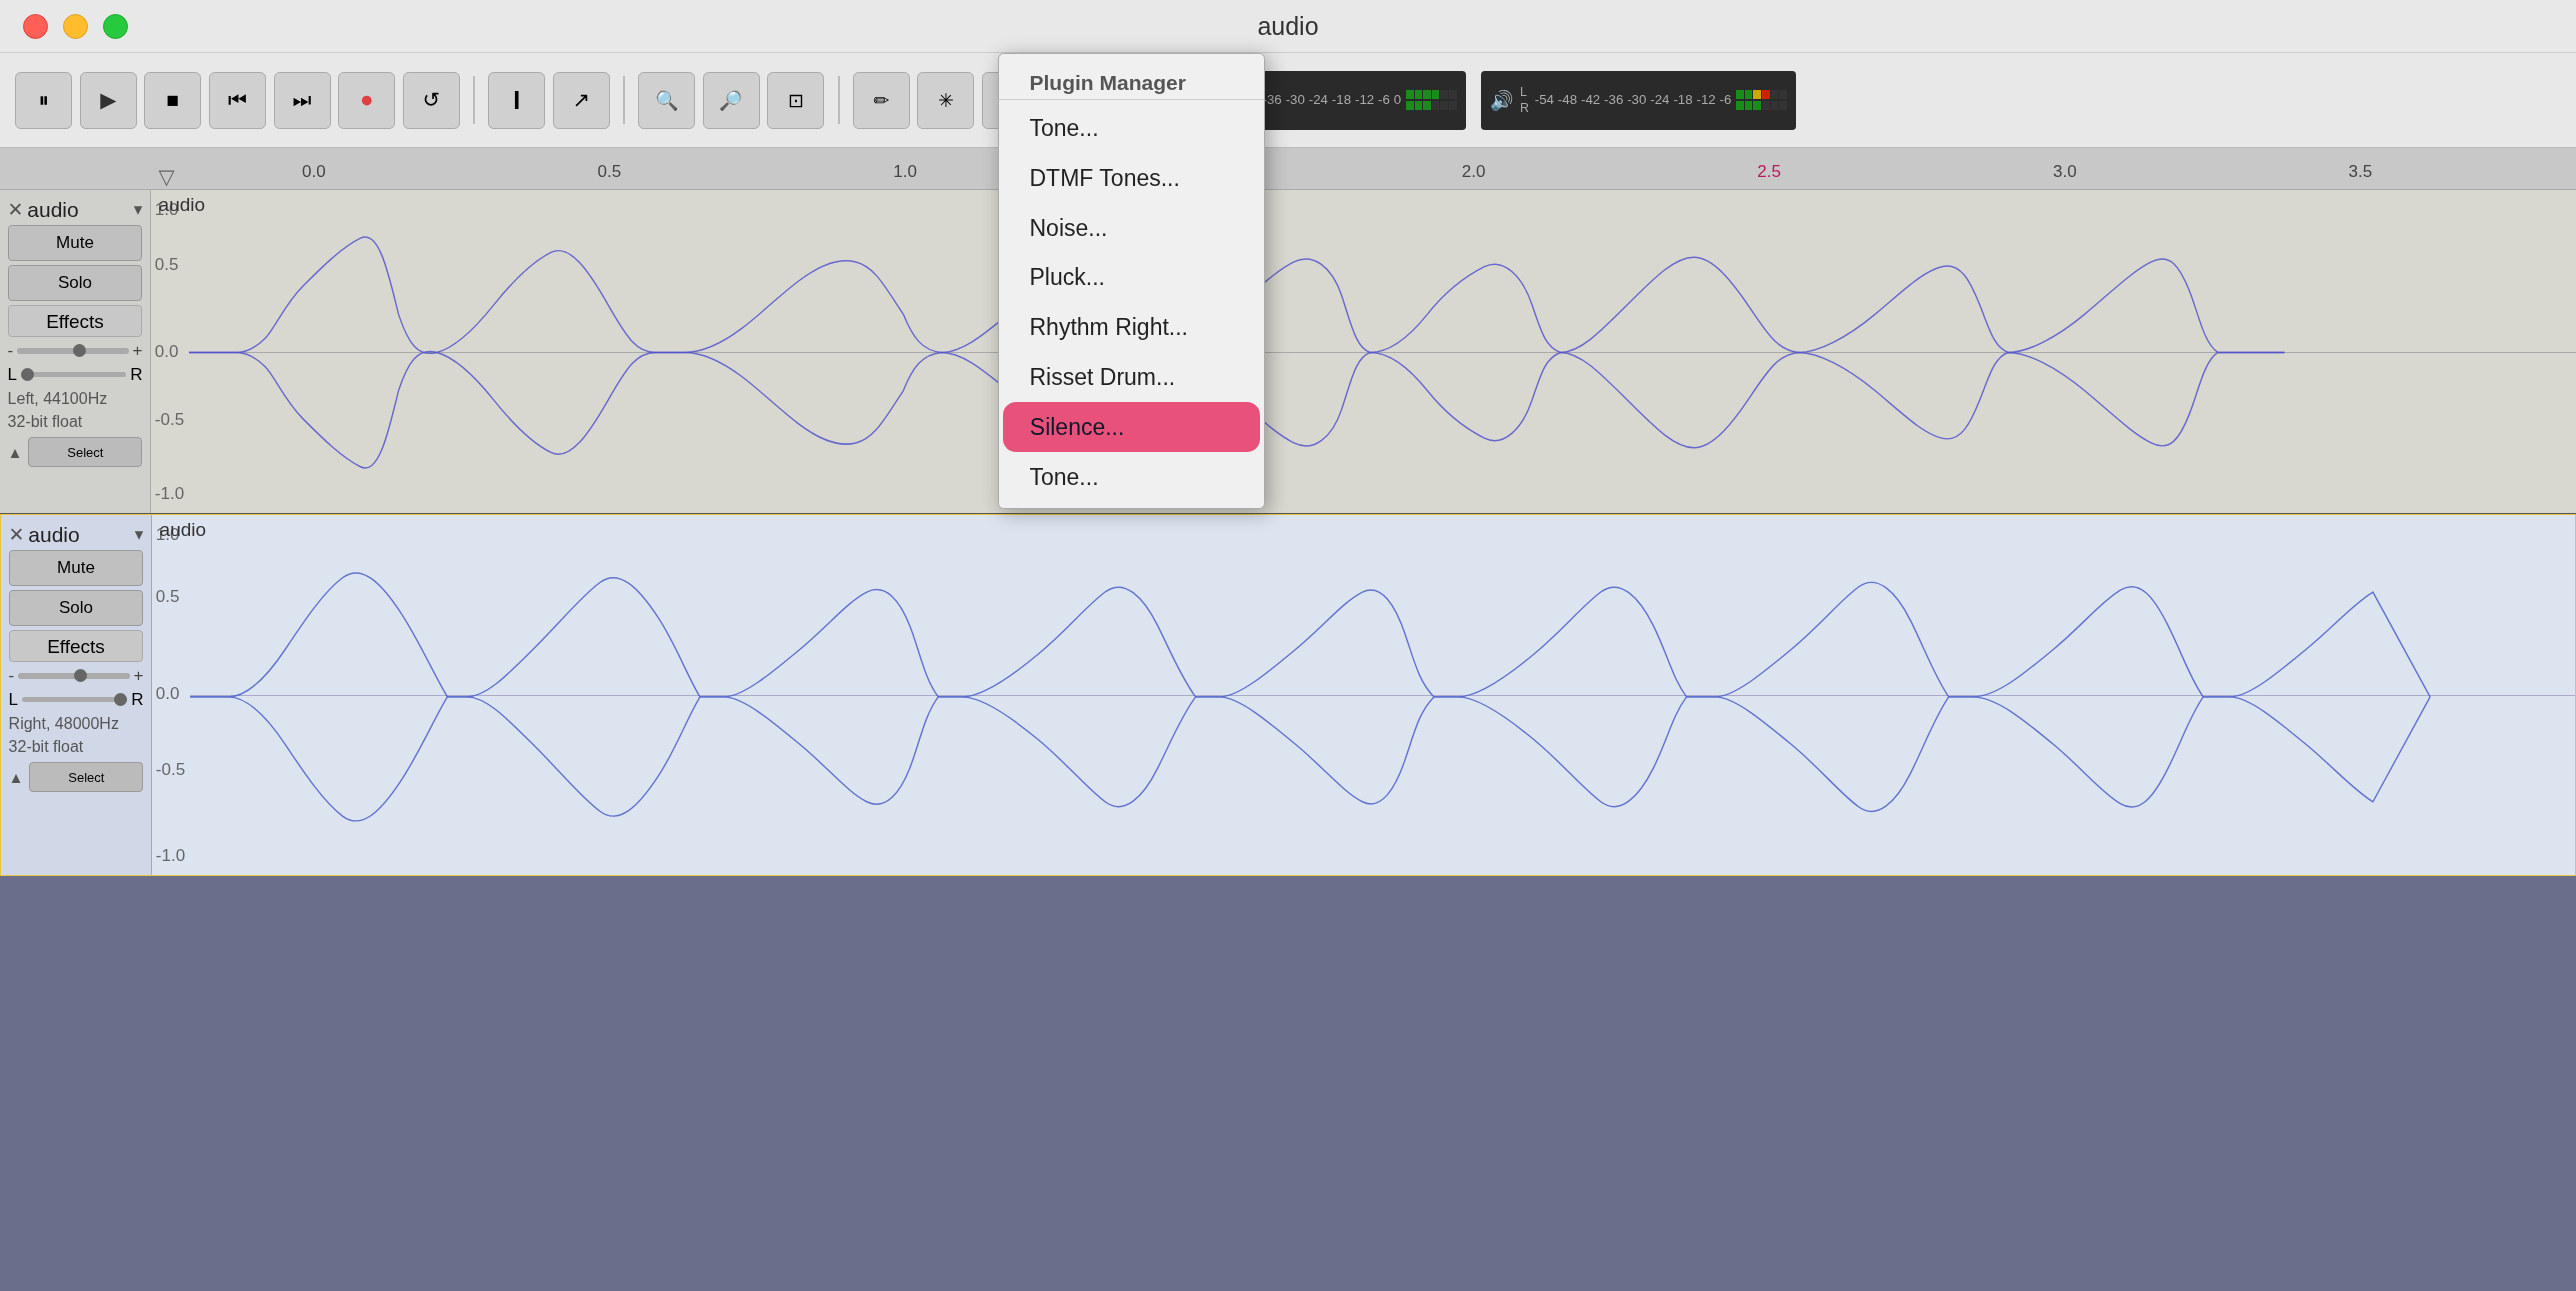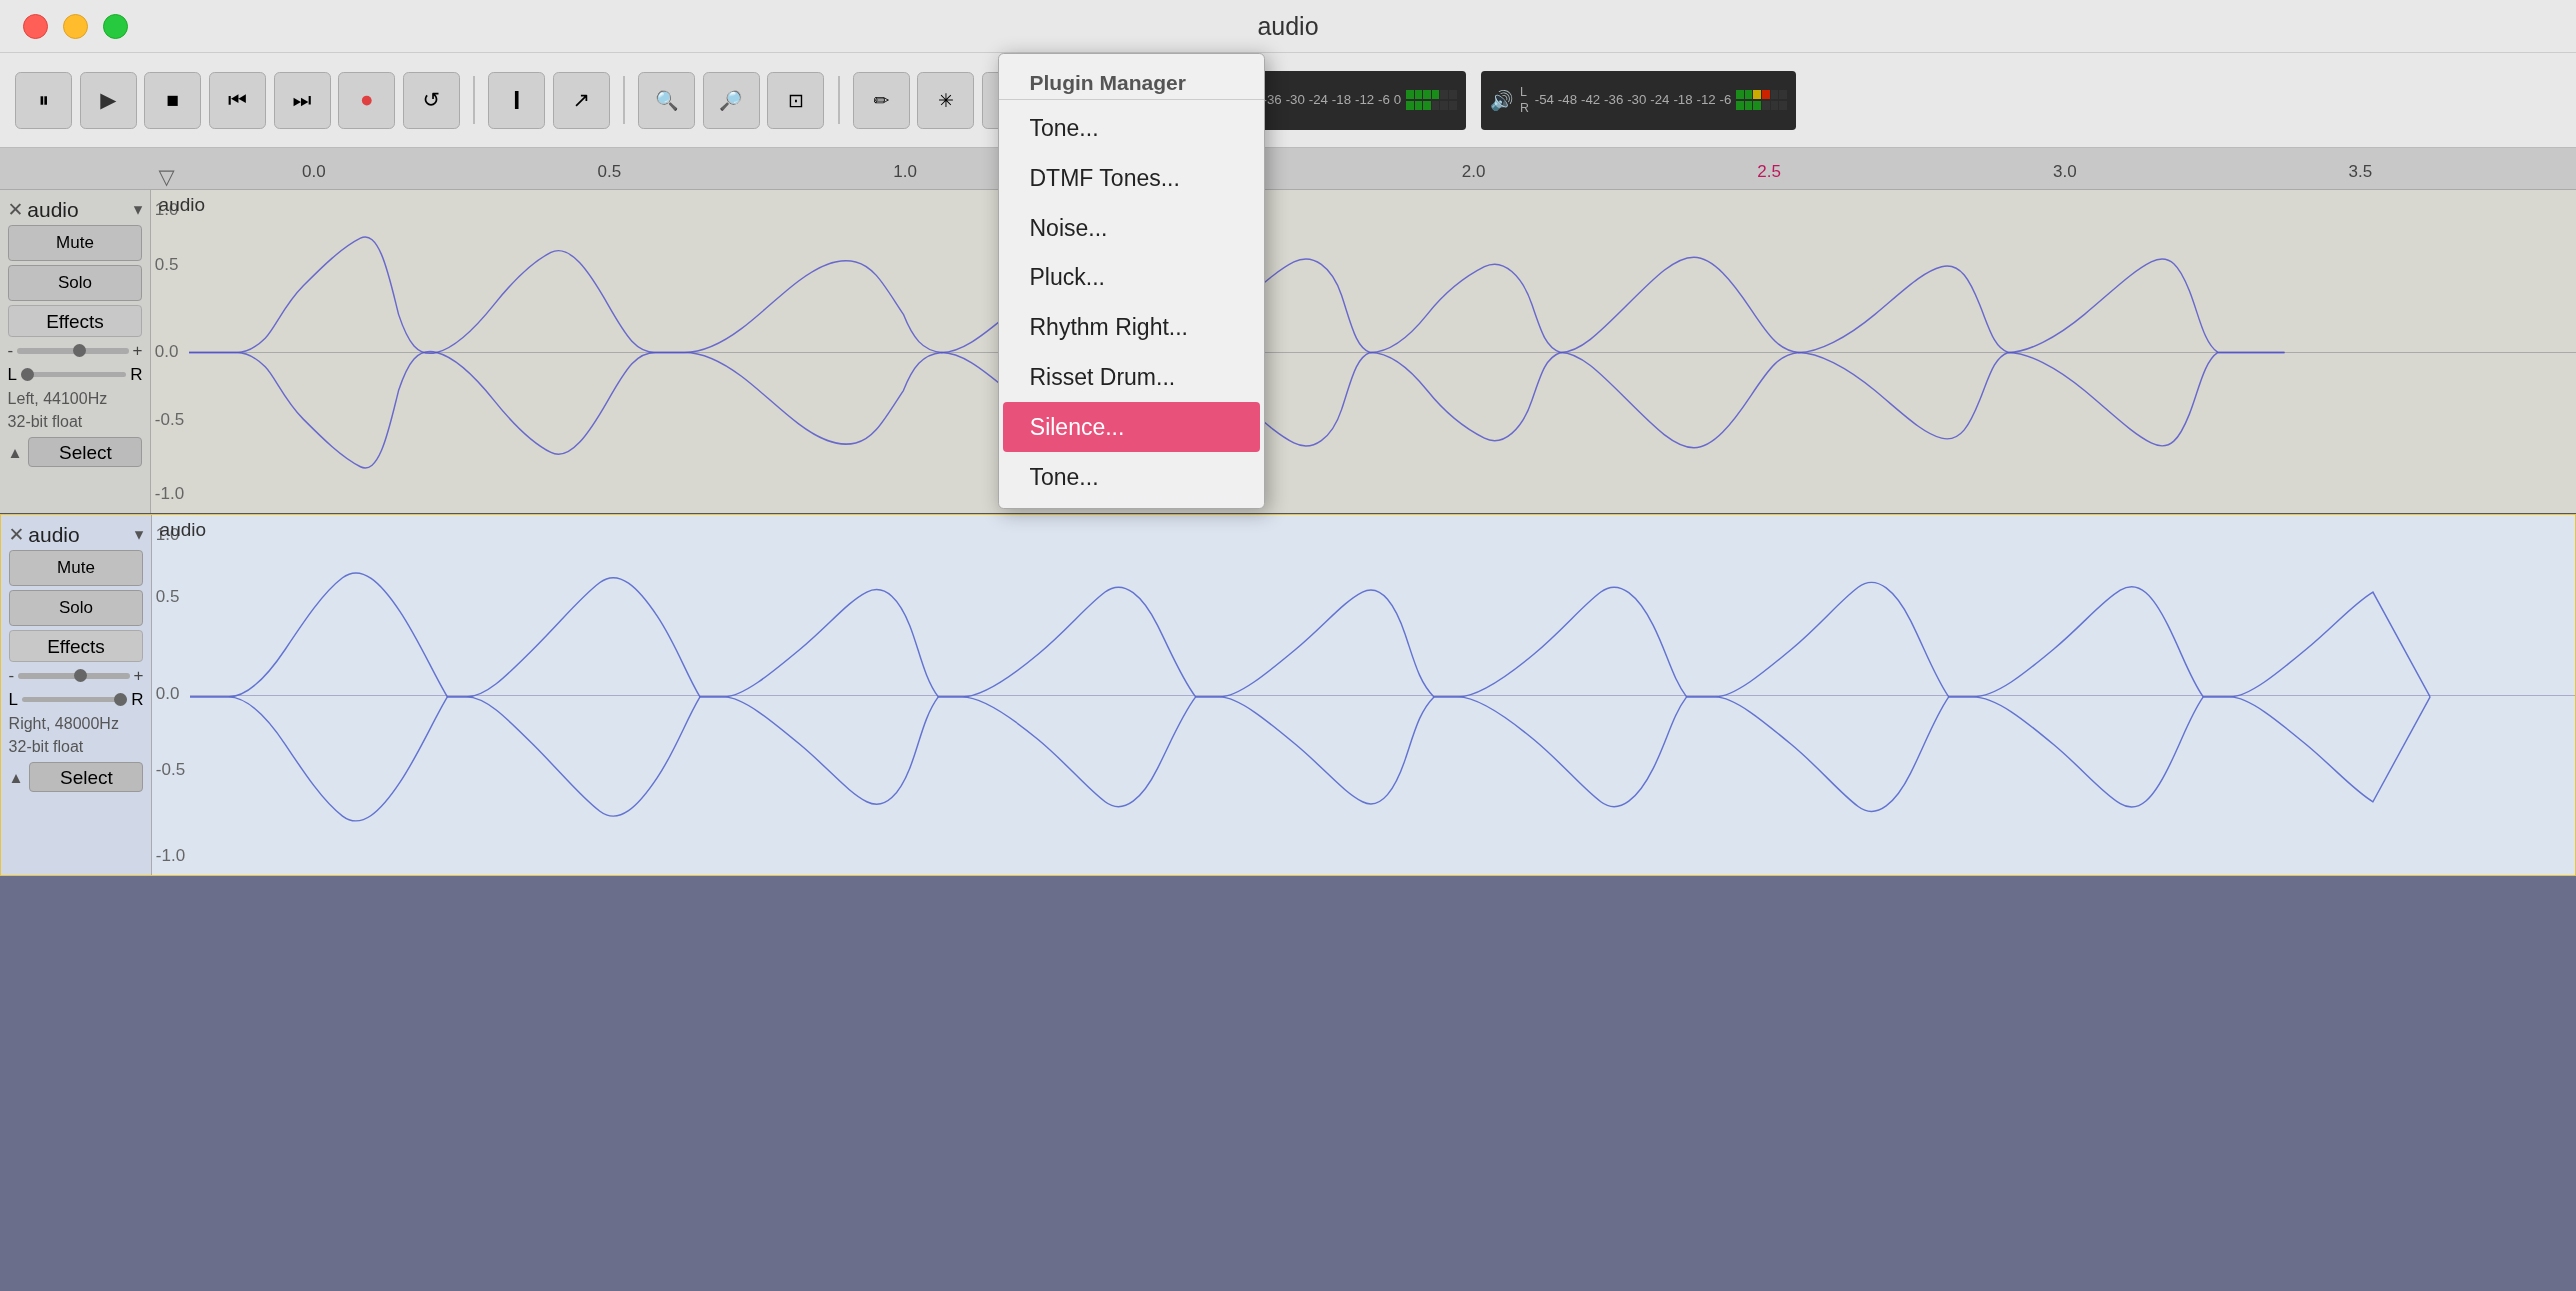--- a/index.html
+++ b/index.html
@@ -226,21 +226,21 @@
       font-size: 16px;
       color: #555;
       line-height: 1.4;
     }
     .track-select-btn {
       width: 100%;
       height: 30.5px;
       background: #bbb;
       border: 1px solid #999;
       border-radius: 4px;
-      font-size: 19px;
+      font-size: 13px;
       text-align: center;
       line-height: 30.5px;
       cursor: pointer;
     }
 
     
     .track-waveform {
       flex: 1;
       position: relative;
       overflow: hidden;
@@ -291,22 +291,22 @@
     }
     .menu-item {
       padding: 11.4px 30.5px;
       font-size: 23px;
       color: #222;
       cursor: pointer;
       white-space: nowrap;
     }
     .menu-item.highlighted {
       background: #e8527a;
-      color: #ffffff;
-      border-radius: 4px;
+      color: #0f172a;
+      border-radius: 13px;
       margin: 0 3.8px;
       padding: 11.4px 27px;
     }
     .menu-item.section-header {
       font-weight: 600;
       font-size: 21px;
       color: #555;
       padding-bottom: 3.8px;
       border-bottom: 1px solid #ccc;
       margin-bottom: 3.8px;

